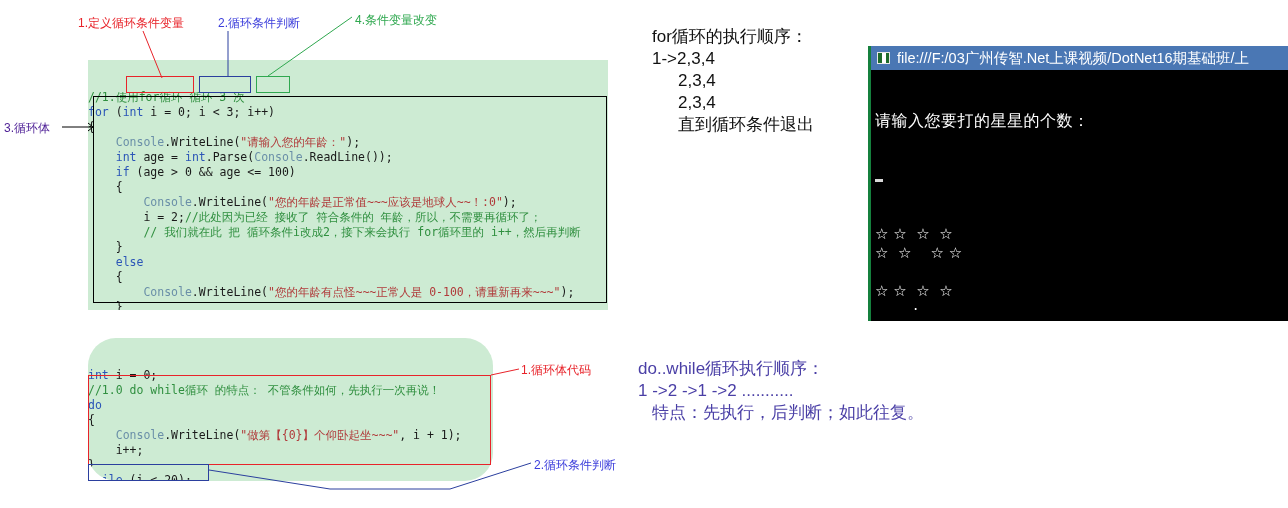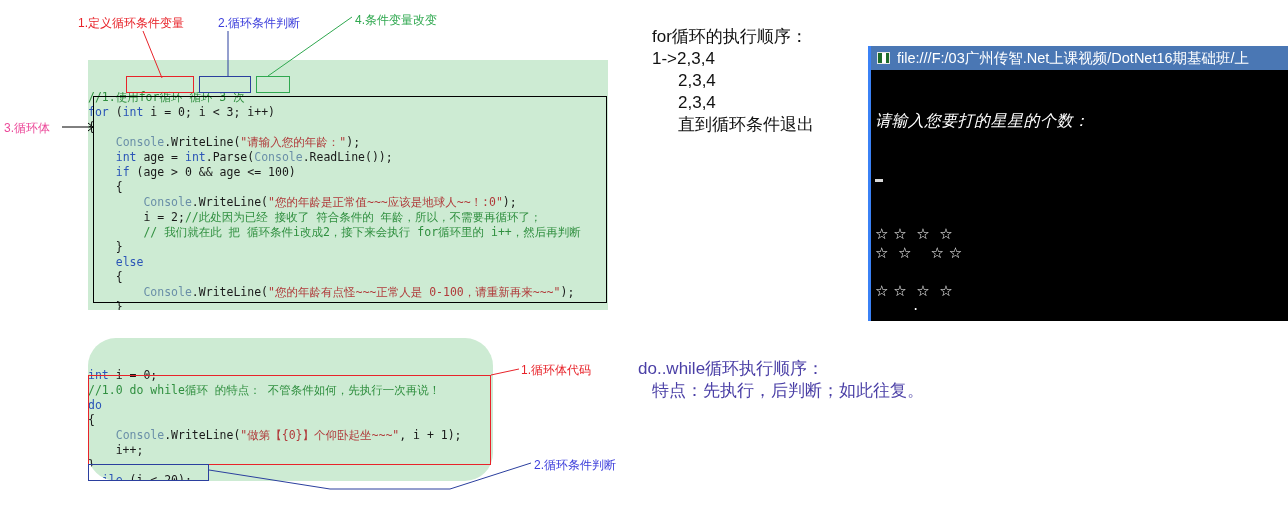--- a/index.html
+++ b/index.html
@@ -18,21 +18,21 @@
   .anno {
     position: absolute;
     font-family: "Liberation Sans", sans-serif;
     font-size: 12px;
     line-height: 14px;
     white-space: nowrap;
   }
   .anno-red   { color: #e8232a; }
   .anno-blue  { color: #3b3ddb; }
   .anno-green { color: #2fa84f; text-align: right; }
-  .anno-black { color: #ec4899; }
+  .anno-black { color: #4c1d95; }
 
   
   svg.overlay {
     position: absolute;
     left: 0; top: 0;
     width: 1288px; height: 508px;
     pointer-events: none;
   }
 
   
@@ -70,21 +70,21 @@
     color: #111111;
   }
   .note-purple { color: #4a3fa6; }
 
   
   #console-window {
     position: absolute;
     left: 868px; top: 46px;
     width: 420px; height: 275px;
     background: #000000;
-    border-left: 3px solid #3b82f6;
+    border-left: 3px solid #15803d;
     box-sizing: border-box;
     overflow: hidden;
   }
   #console-titlebar {
     height: 24px;
     background: #4a77b4;
     display: flex;
     align-items: center;
     padding-left: 6px;
     overflow: hidden;
@@ -111,21 +111,21 @@
     white-space: nowrap;
   }
   #console-body {
     padding: 3px 0 0 4px;
     color: #ffffff;
     font-family: "DejaVu Sans Mono", monospace;
     font-size: 15px;
     line-height: 19px;
     white-space: pre;
   }
-  #console-prompt { font-size: 16px; letter-spacing: 0.5px; font-style: italic; }
+  #console-prompt { font-size: 16px; letter-spacing: 0.5px; }
   #console-caret {
     display: inline-block;
     width: 8px; height: 3px;
     background: #d8d8d8;
     margin-top: 2px;
   }
   .starline {
     font-family: "DejaVu Sans", sans-serif;
     font-size: 15px;
     line-height: 19px;
@@ -181,20 +181,21 @@
 <div class="note" style="left:652px; top:26px;">
   <div>for循环的执行顺序：</div>
   <div style="padding-left:0px;">1-&gt;2,3,4</div>
   <div style="padding-left:26px;">2,3,4</div>
   <div style="padding-left:26px;">2,3,4</div>
   <div style="padding-left:26px;">直到循环条件退出</div>
 </div>
 
 <div class="note note-purple" style="left:638px; top:358px;">
   <div>do..while循环执行顺序：</div>
+  <div style="padding-left:0px;">1 -&gt;2 -&gt;1 -&gt;2   ...........</div>
   <div style="padding-left:14px;">特点：先执行，后判断；如此往复。</div>
 </div>
 
 <div id="console-window">
   <div id="console-titlebar">
     <span id="console-icon"></span>
     <span id="console-title-text">file:///F:/03广州传智.Net上课视频/DotNet16期基础班/上</span>
   </div>
   <div id="console-body">
     <div id="console-prompt">请输入您要打的星星的个数：</div>

